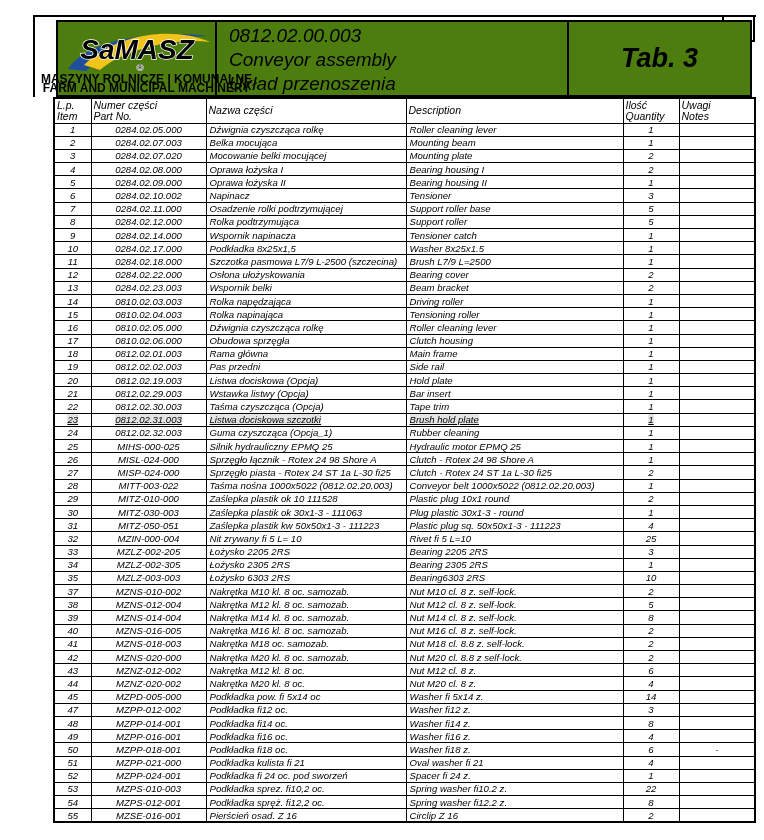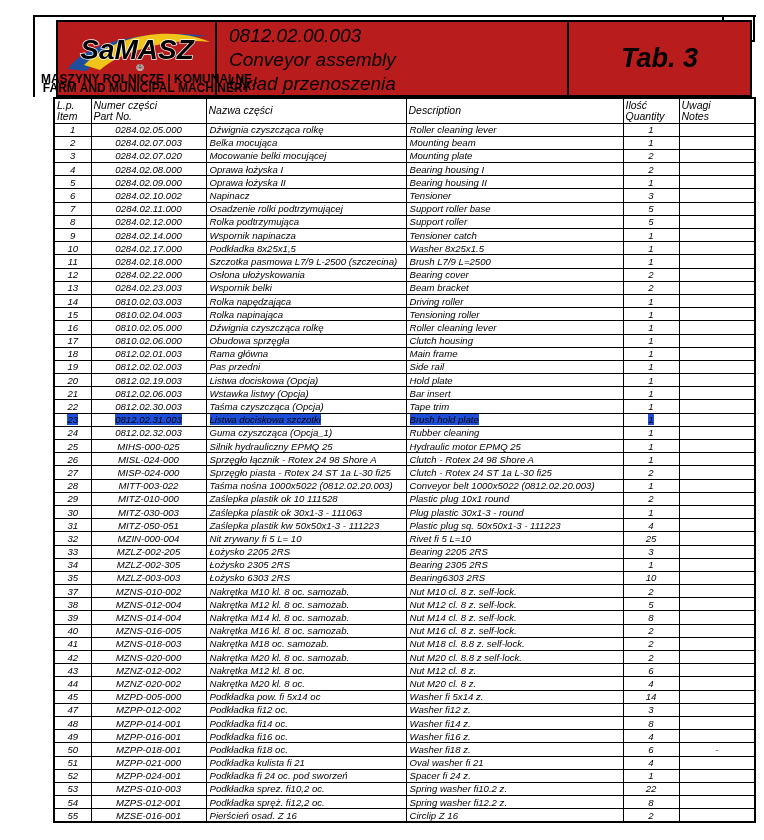--- a/index.html
+++ b/index.html
@@ -13,21 +13,21 @@
   .frame-left{position:absolute;left:33px;top:15px;width:0;height:82px;border-left:2px solid #000;}
   .page-box{
     position:absolute;left:722px;top:15px;width:33px;height:27px;
     border:2px solid #000;box-sizing:border-box;background:#fff;
     display:flex;align-items:center;justify-content:center;
     font-size:15px;
   }
   
   .header-block{
     position:absolute;left:56px;top:20px;width:696px;height:77px;
-    border:2px solid #000;box-sizing:border-box;display:flex;background:#b91c1c;
+    border:2px solid #000;box-sizing:border-box;display:flex;background:#4d7c0f;
   }
   .logo-cell{
     width:159px;flex:none;border-right:2px solid #000;box-sizing:border-box;
     display:flex;flex-direction:column;align-items:center;justify-content:flex-start;
     padding-top:3px;
   }
   .logo-art{position:relative;width:150px;height:50px;}
   .logo-tagline{font-size:12px;font-weight:bold;line-height:8.6px;letter-spacing:0px;white-space:nowrap;text-align:center;margin-left:20px;}
   .title-cell{
     flex:1;border-right:2px solid #000;box-sizing:border-box;
@@ -51,21 +51,21 @@
   .parts-table thead th{
     height:25px;font-weight:normal;font-style:italic;font-size:10.5px;line-height:11px;
     text-align:left;vertical-align:middle;
   }
   .parts-table tbody tr{height:13.2px;}
   .parts-table tbody td{
     font-style:italic;font-size:9.6px;line-height:11px;vertical-align:middle;
   }
   .parts-table td.c{text-align:center;}
   .parts-table td.l{text-align:left;padding-left:3px;}
-  tr.highlight td span{background:#1d4ed8;}
+  tr.highlight td span{background:#e5e5e5;text-decoration:underline;}
 </style>
 </head>
 <body>
 
 <div class="frame-top"></div>
 <div class="frame-left"></div>
 <div class="page-box">
   <span>7</span>
 </div>
 
@@ -283,21 +283,21 @@
       <tr>
         <td class="c"><span>20</span></td>
         <td class="c"><span>0812.02.19.003</span></td>
         <td class="l"><span>Listwa dociskowa (Opcja)</span></td>
         <td class="l"><span>Hold plate</span></td>
         <td class="c"><span>1</span></td>
         <td class="c"><span></span></td>
       </tr>
       <tr>
         <td class="c"><span>21</span></td>
-        <td class="c"><span>0812.02.06.003</span></td>
+        <td class="c"><span>0812.02.29.003</span></td>
         <td class="l"><span>Wstawka listwy (Opcja)</span></td>
         <td class="l"><span>Bar insert</span></td>
         <td class="c"><span>1</span></td>
         <td class="c"><span></span></td>
       </tr>
       <tr>
         <td class="c"><span>22</span></td>
         <td class="c"><span>0812.02.30.003</span></td>
         <td class="l"><span>Taśma czyszcząca (Opcja)</span></td>
         <td class="l"><span>Tape trim</span></td>

